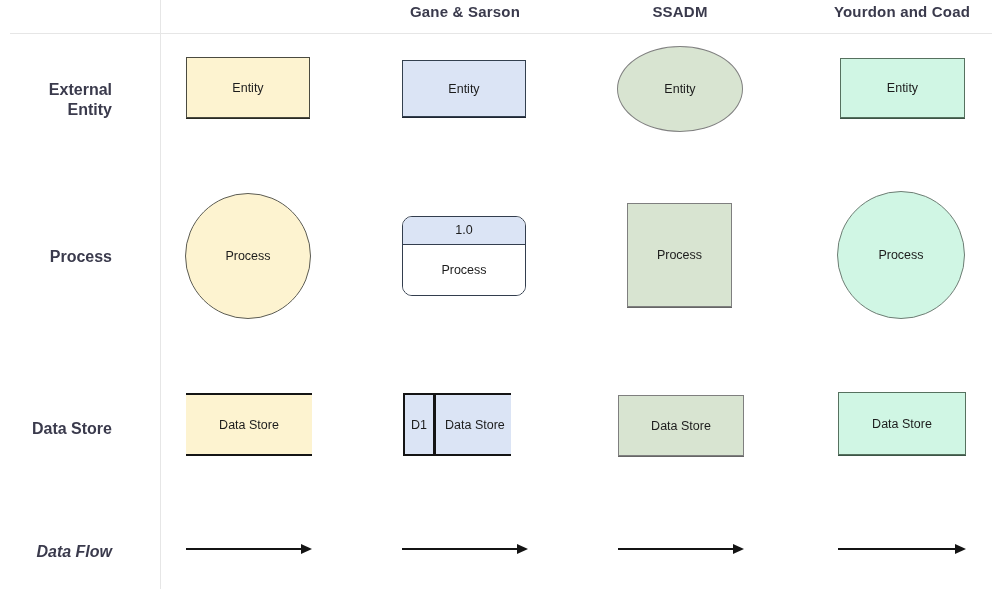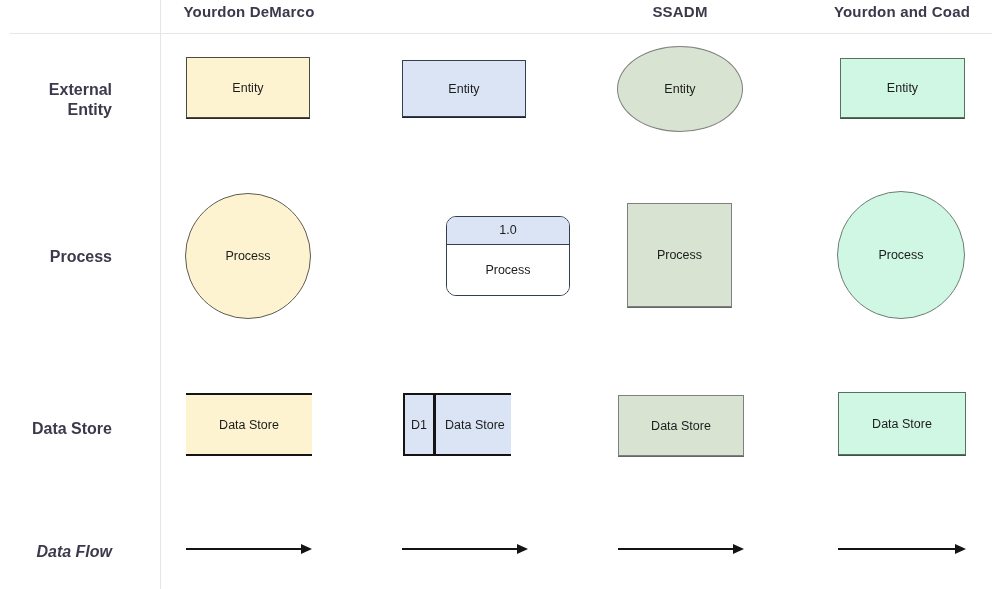--- a/index.html
+++ b/index.html
@@ -49,21 +49,21 @@
   .gs-entity{left:402px;top:60px;width:124px;height:57px;border:1px solid #33404f;box-shadow:0 1px 0 #1f2633;}
   .ssadm-entity{left:617px;top:46px;width:126px;height:86px;border:1px solid #808080;border-radius:50%;}
   .yc-entity{left:840px;top:58px;width:125px;height:60px;border:1px solid #56715f;box-shadow:0 1px 0 #3c5546;}
 
   
   .yd-process{left:185px;top:193px;width:126px;height:126px;border:1.5px solid #5c5c54;border-radius:50%;}
   .gs-process{
     left:402px;top:216px;width:124px;height:80px;
     border:1.5px solid #333e4e;border-radius:10px;
     display:flex;flex-direction:column;align-items:stretch;justify-content:flex-start;
-    background:#fff;overflow:hidden;padding:0;margin-left:44px;
+    background:#fff;overflow:hidden;padding:0;
   }
   .gs-process .gs-head{
     height:27px;line-height:27px;text-align:center;
     border-bottom:1.5px solid #333e4e;font-size:12.5px;color:#1c1c1c;
     background:var(--blue_fill,#dbe4f5);
   }
   .gs-process .gs-body{flex:1;display:flex;align-items:center;justify-content:center;font-size:12.5px;color:#1c1c1c;background:#fff;}
   .ssadm-process{left:627px;top:203px;width:105px;height:104px;border:1px solid #7f7f7f;box-shadow:0 1px 0 #666;}
   .yc-process{left:837px;top:191px;width:128px;height:128px;border:1px solid #6e7d74;border-radius:50%;}
 
@@ -93,21 +93,21 @@
   .ar-3{left:618px;width:116px;} .ar-4{left:838px;width:118px;}
 </style>
 </head>
 <body>
 
 <div id="canvas">
 
   <div class="v-line"></div>
   <div class="h-line"></div>
 
-  <div class="col-header ch-1">Yourdon DeMarco</div>
+  <div class="col-header ch-2">Gane &amp; Sarson</div>
   <div class="col-header ch-3">SSADM</div>
   <div class="col-header ch-4">Yourdon and Coad</div>
 
   <div class="row-label rl-1">External Entity</div>
   <div class="row-label rl-2">Process</div>
   <div class="row-label rl-3">Data Store</div>
   <div class="row-label rl-4">Data Flow</div>
 
   <div class="shape f-yellow yd-entity">
     <span>Entity</span>

